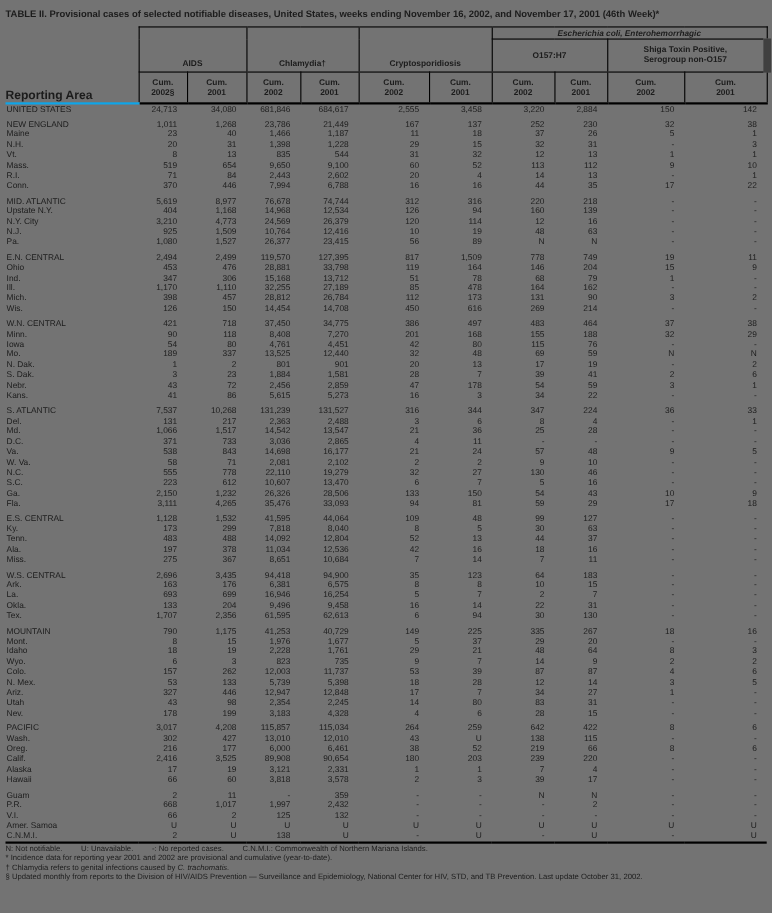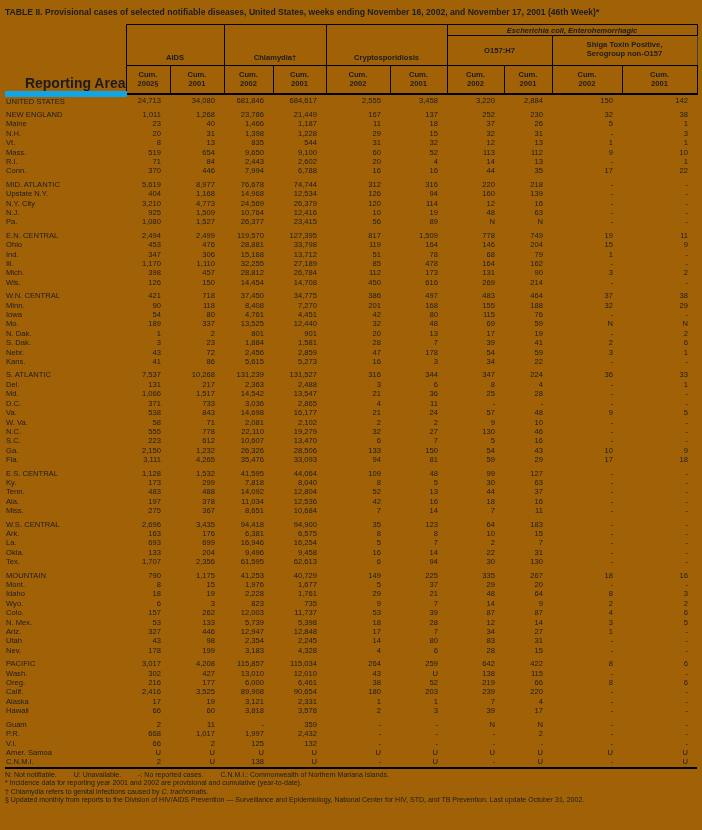--- a/index.html
+++ b/index.html
@@ -1,50 +1,50 @@
 <!DOCTYPE html>
 <html><head>
 <meta charset="utf-8">
 <style>
   html, body { margin: 0; padding: 0; background: #ffffff; }
   .page {
     position: relative;
     width: 702px; height: 830px;
     box-sizing: border-box;
     padding: 5px 5px 0 5px;
-    background: #a16207;
+    background: #737373;
     color: #1c1c1c;
     font-family: "Liberation Sans", "DejaVu Sans", sans-serif;
     overflow: hidden;
   }
   .title {
     font-size: 8.6px; font-weight: bold; line-height: 11px;
     margin: 2px 0 6px 0; max-width: 692px;
   }
   table.main {
     border-collapse: collapse; table-layout: fixed;
     width: 692px;
   }
   table.main th, table.main td { padding: 0; overflow: hidden; }
   thead th { font-size: 7.6px; font-weight: bold; color: #1c1c1c; }
   th.c-area {
-    text-align: right; vertical-align: bottom;
-    border-bottom: 6px solid #0ea5e9;
-    padding: 0 0 2px 1px; font-size: 14px;
+    text-align: left; vertical-align: bottom;
+    border-bottom: 2px solid #0ea5e9;
+    padding: 0 0 2px 1px; font-size: 11px;
   }
   tr.h1 th.blank { border-top: 1px solid #000; border-left: 1px solid #000; height: 10px; }
   tr.h1 th.ecoli {
     border: 1px solid #000; font-style: italic; font-size: 7.5px;
     height: 10px; vertical-align: middle;
   }
   tr.h2 th { border-left: 1px solid #000; border-bottom: 1px solid #000; height: 26px; }
   tr.h2 th.grp { vertical-align: bottom; padding-bottom: 3px; }
   tr.h2 th.grp-mid { vertical-align: middle; padding-bottom: 0; text-align: center; }
   tr.h2 th.grp-shiga {
-    border-right: 1px solid #404040; white-space: pre-line;
+    border-right: 7px solid #404040; white-space: pre-line;
     line-height: 8.8px; vertical-align: middle;
   }
   tr.h3 th.cum {
     border-left: 1px solid #000; border-bottom: 2px solid #000;
     white-space: pre-line; line-height: 9px; height: 22px;
     padding: 2px 0 3px 0; vertical-align: middle;
   }
   tr.h3 th.cum:last-child { border-right: 1px solid #000; }
   tbody td {
     font-size: 7.6px; height: 9.4px; line-height: 9.4px;

